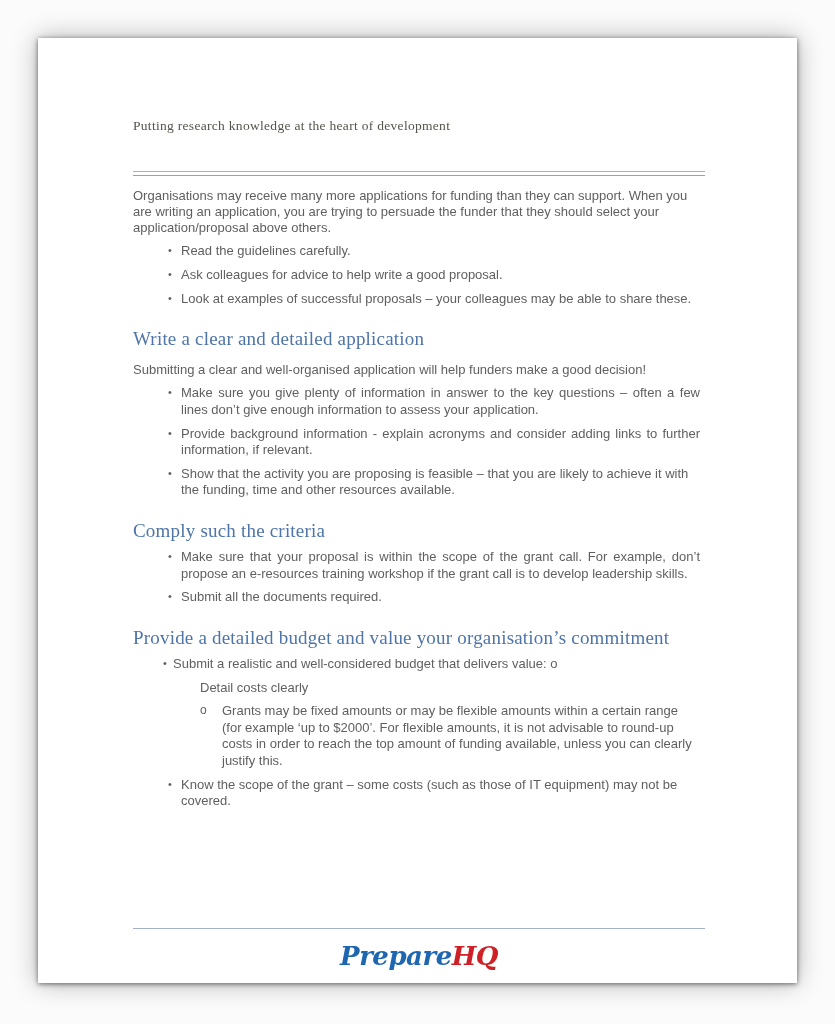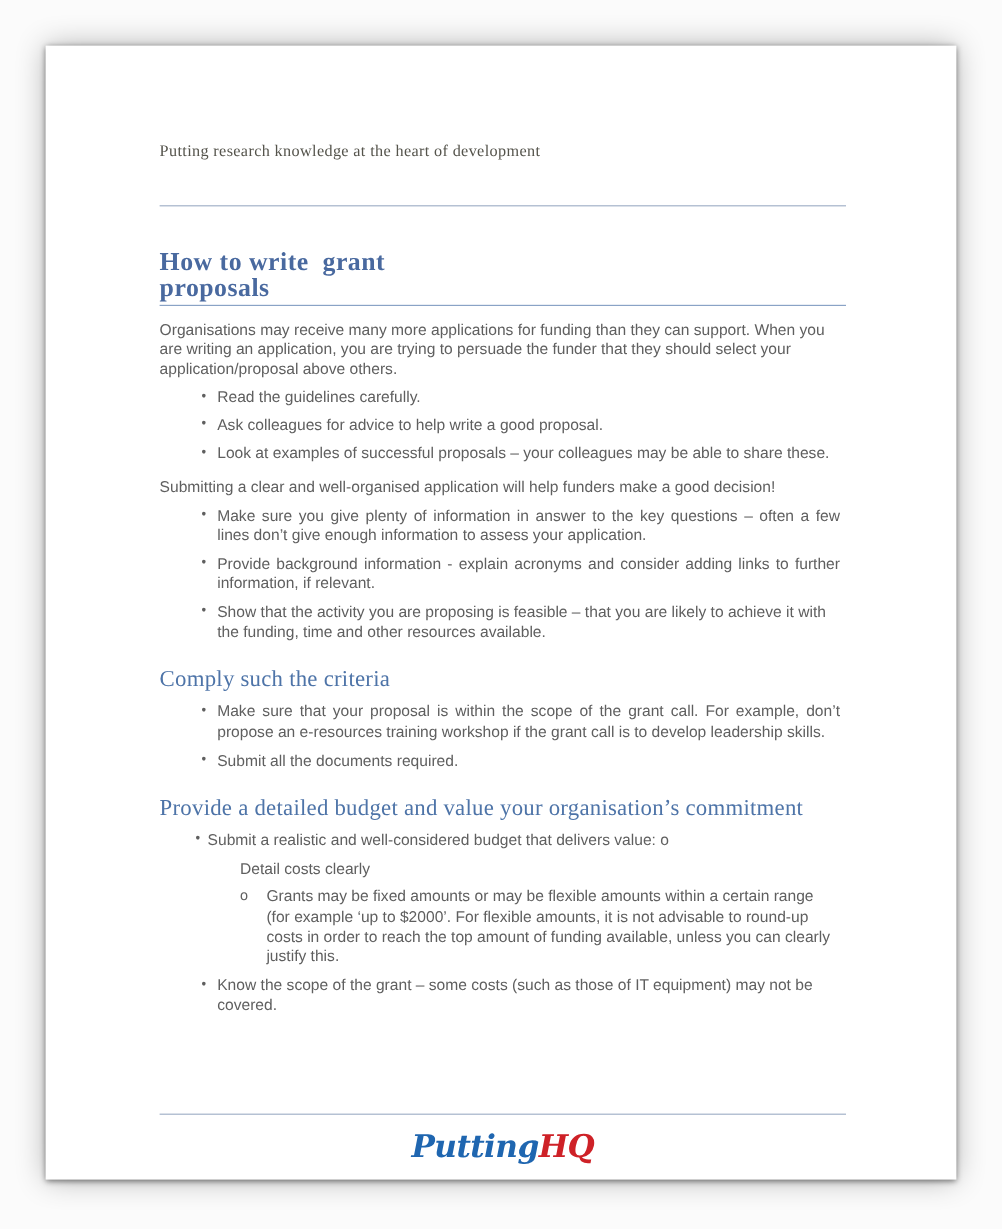--- a/index.html
+++ b/index.html
@@ -64,41 +64,40 @@
 </style>
 </head>
 <body>
 
 <div class="canvas">
   <div class="page">
 
     <div class="tagline">Putting research knowledge at the heart of development</div>
     <hr class="rule rule-header">
 
-    <h1 class="doc-title">How to write  grant
-proposals</h1>
     <hr class="rule rule-title">
 
     <p class="para">Organisations may receive many more applications for funding than they can support. When you are writing an application, you are trying to persuade the funder that they should select your application/proposal above others.</p>
 
     <div class="bullets">
       <div class="bullet">
         <span class="mk">•</span>
         <span class="tx">Read the guidelines carefully.</span>
       </div>
       <div class="bullet">
         <span class="mk">•</span>
         <span class="tx">Ask colleagues for advice to help write a good proposal.</span>
       </div>
       <div class="bullet">
         <span class="mk">•</span>
         <span class="tx">Look at examples of successful proposals – your colleagues may be able to share these.</span>
       </div>
     </div>
 
+    <h2 class="sec">Write a clear and detailed application</h2>
     <p class="para">Submitting a clear and well-organised application will help funders make a good decision!</p>
     <div class="bullets">
       <div class="bullet">
         <span class="mk">•</span>
         <span class="tx justify">Make sure you give plenty of information in answer to the key questions – often a few lines don’t give enough information to assess your application.</span>
       </div>
       <div class="bullet">
         <span class="mk">•</span>
         <span class="tx justify">Provide background information - explain acronyms and consider adding links to further information, if relevant.</span>
       </div>
@@ -133,18 +132,18 @@
       </div>
       <div class="bullet">
         <span class="mk">•</span>
         <span class="tx">Know the scope of the grant – some costs (such as those of IT equipment) may not be covered.</span>
       </div>
     </div>
 
     <div class="doc-footer">
       <hr class="rule">
       <div class="logo">
-        <span class="lg-blue">Putting</span><span class="lg-red">HQ</span>
+        <span class="lg-blue">Prepare</span><span class="lg-red">HQ</span>
       </div>
     </div>
 
   </div>
 </div>
 
 </body></html>

